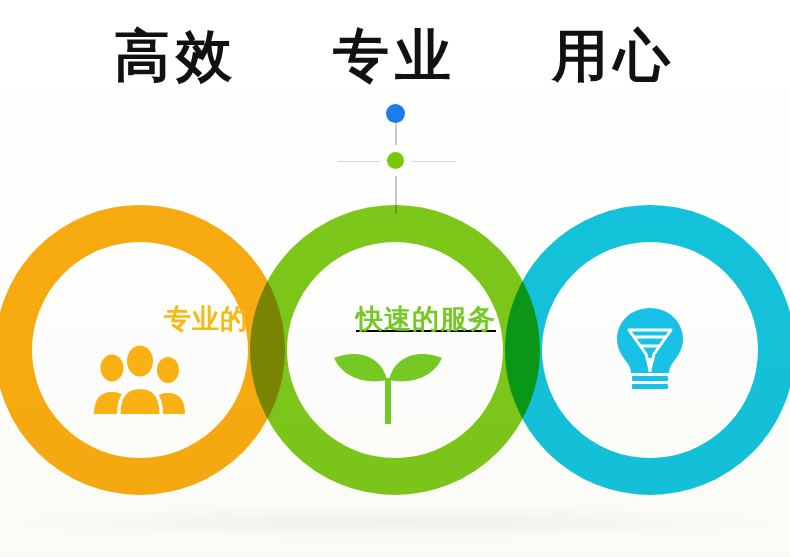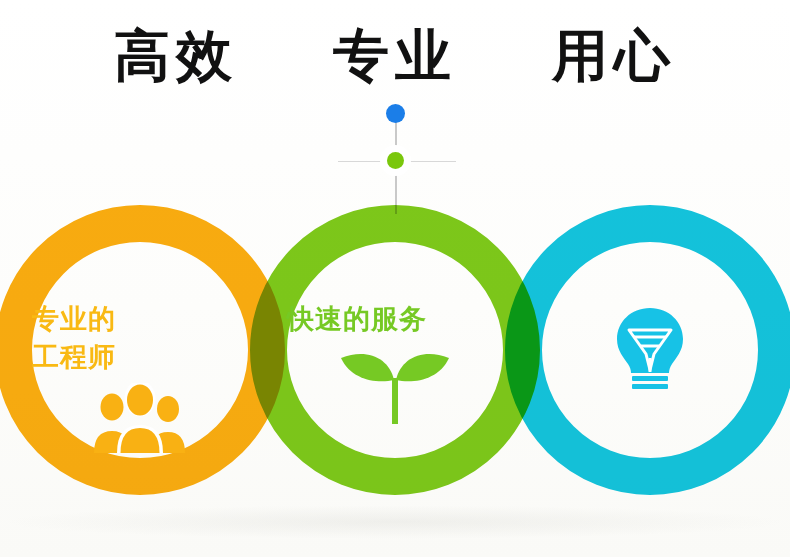--- a/index.html
+++ b/index.html
@@ -62,21 +62,21 @@
     position: absolute;
     border-radius: 50%;
     box-sizing: border-box;
     mix-blend-mode: multiply;
   }
 
   
   .circle-content {
     position: absolute;
     width: 216px;
-    text-align: left;
+    text-align: right;
     font-family: "DejaVu Sans", "Liberation Sans", sans-serif;
   }
   .circle-text {
     font-size: 27px;
     font-weight: bold;
     line-height: 1.42;
     letter-spacing: 1px;
     white-space: nowrap;
   }
   .circle-text .line { display: block; }
@@ -121,40 +121,39 @@
 
   <div id="rings">
     <div class="ring" style="left:-5px; top:205px; width:290px; height:290px; border:37px solid #F9AC10;"></div>
     <div class="ring" style="left:250px; top:205px; width:290px; height:290px; border:37px solid #7DC81A;"></div>
     <div class="ring" style="left:505px; top:205px; width:290px; height:290px; border:37px solid #14C3DD;"></div>
   </div>
 
   <div class="circle-content" style="left:32px; top:300px;">
     <div class="circle-text" style="color:#F9B913;">
       <span class="line">专业的</span>
-      <span class="line">工程师</span>
     </div>
     <div class="icon-wrap">
       <svg width="96" height="70" viewBox="0 0 96 70">
 
         <ellipse cx="20" cy="24" rx="11.5" ry="13.5" fill="#F9B113"></ellipse>
         <path d="M2 70 q0 -22 18 -22 q18 0 18 22 z" fill="#F9B113"></path>
 
         <ellipse cx="76" cy="26" rx="11" ry="13" fill="#F9B113"></ellipse>
         <path d="M59 70 q0 -21 17 -21 q17 0 17 21 z" fill="#F9B113"></path>
 
         <ellipse cx="48" cy="15.5" rx="15.5" ry="18" fill="#ffffff"></ellipse>
         <ellipse cx="48" cy="17" rx="13" ry="15.5" fill="#F9B113"></ellipse>
         <path d="M25 70 q0 -28 23 -28 q23 0 23 28 z" fill="#ffffff"></path>
         <path d="M28.5 70 q0 -25 19.5 -25 q19.5 0 19.5 25 z" fill="#F9B113"></path>
       </svg>
     </div>
   </div>
 
-  <div class="circle-content" style="left:287px; top:300px;">
+  <div class="circle-content" style="left:280px; top:300px;text-decoration:underline;">
     <div class="circle-text" style="color:#76C924;">
       <span class="line">快速的服务</span>
     </div>
     <div class="icon-wrap">
       <svg width="116" height="82" viewBox="0 0 116 82">
 
         <path d="M57 36 C40 40 14 36 4 14 C30 4 52 14 57 36 Z" fill="#76C924"></path>
 
         <path d="M59 36 C76 40 102 36 112 14 C86 4 64 14 59 36 Z" fill="#76C924"></path>
 

